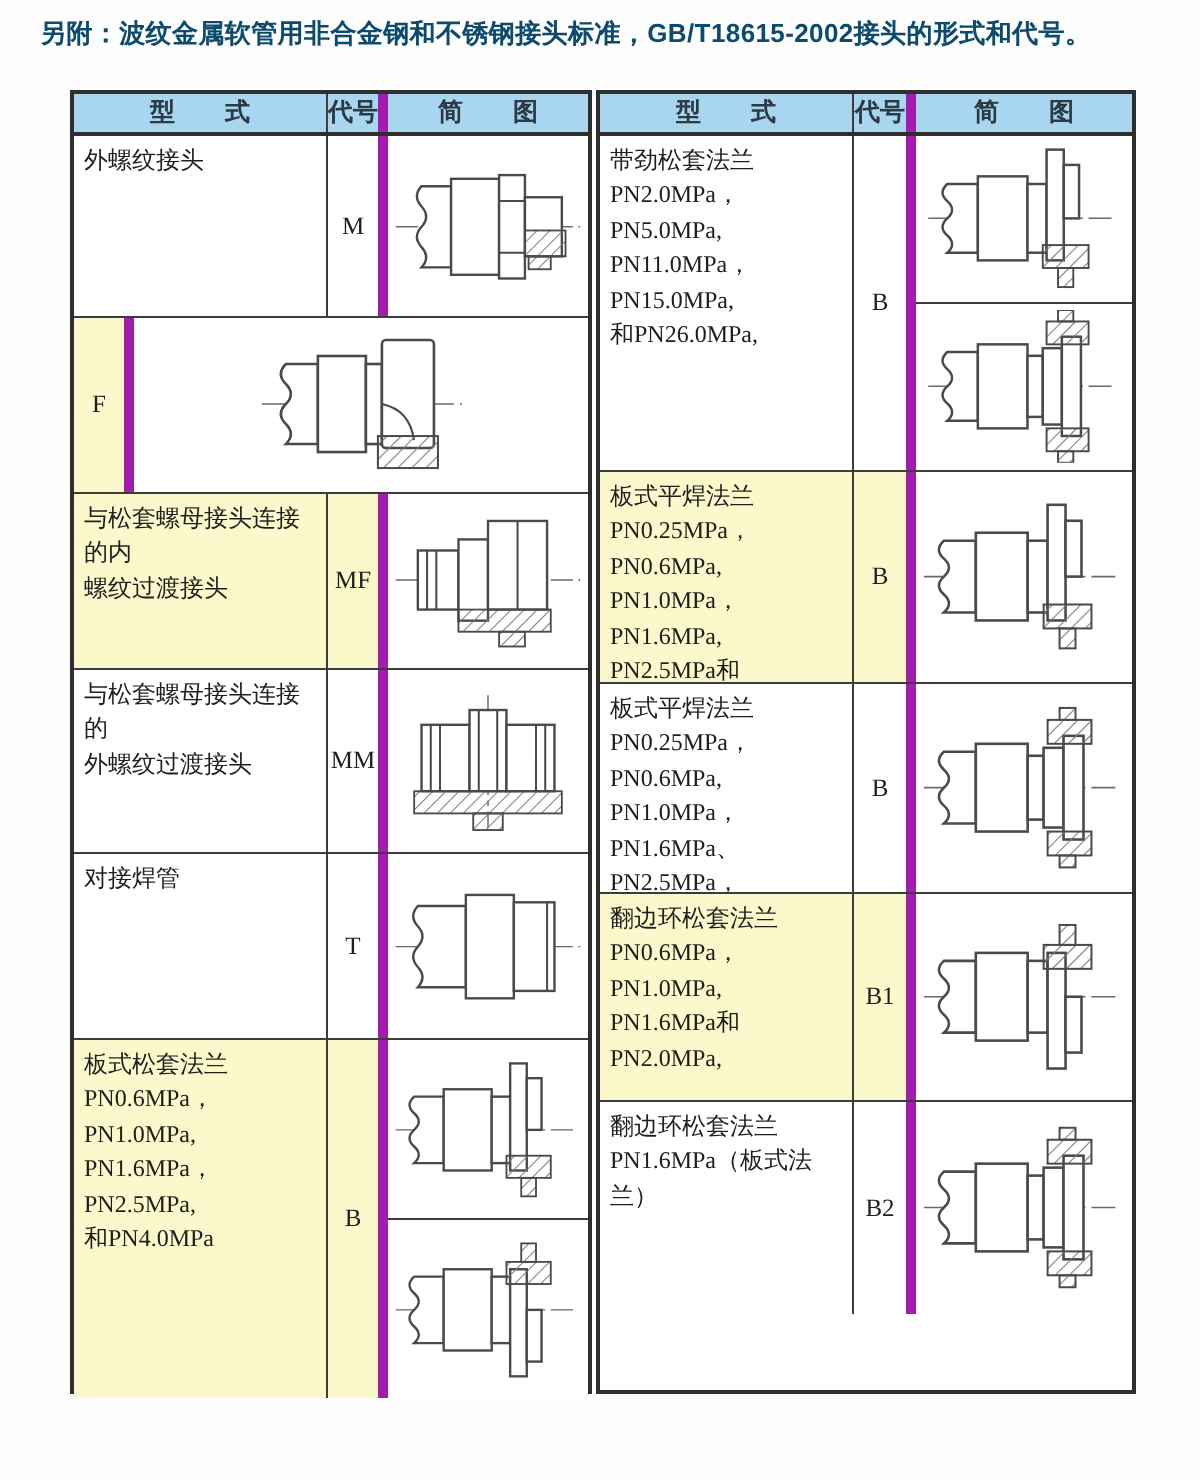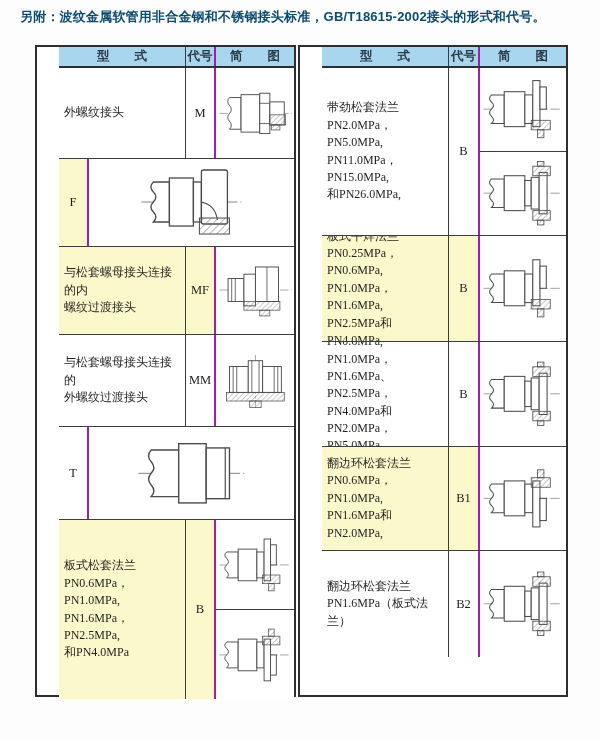--- a/index.html
+++ b/index.html
@@ -2,30 +2,30 @@
 <html><head>
 <meta charset="utf-8">
 <style>
   html,body{margin:0;padding:0;background:#fdfdfd;}
   body{width:600px;height:740px;position:relative;overflow:hidden;
        font-family:"Liberation Serif","DejaVu Serif",serif;color:#1e1e1e;}
   .page-title{position:absolute;left:20px;top:8px;width:560px;
        font-family:"Liberation Sans","DejaVu Sans",sans-serif;
        font-weight:bold;font-size:13px;color:#0c4a6e;letter-spacing:.2px;}
   .tbl{position:absolute;top:45px;height:652px;border:2px solid #2e2e2e;
-       box-sizing:border-box;display:flex;flex-direction:column;background:#fff;padding-left:22px;}
+       box-sizing:border-box;display:flex;flex-direction:column;background:#fff;}
   #tbl-left{left:35px;width:261px;}
   #tbl-right{left:298px;width:270px;}
   .row{display:flex;flex-shrink:0;box-sizing:border-box;}
   .row.hdr{height:21px;border-bottom:2px solid #2e2e2e;}
   .row:not(.hdr):not(:last-child){border-bottom:1px solid #3c3c3c;}
   .cell{box-sizing:border-box;overflow:hidden;}
-  .cell.type{width:127px;border-right:1px solid #3c3c3c;display:flex;align-items:center;
+  .cell.type{width:127px;border-right:1px solid #3c3c3c;display:flex;align-items:flex-start;
        padding:4px 5px;font-size:12px;line-height:1.45;}
-  .cell.code{width:30px;border-right:2px solid #a21caf;display:flex;align-items:center;
+  .cell.code{width:30px;border-right:5px solid #a21caf;display:flex;align-items:center;
        justify-content:center;font-size:12.5px;}
   #tbl-right .cell.code{width:31px;}
   .cell.diag{flex:1;display:flex;flex-direction:column;background:#fff;}
   .type-txt{white-space:pre-line;}
   .hdr .cell{display:flex;align-items:center;justify-content:center;background:#a8d6ef;
        font-size:12.5px;font-weight:bold;color:#2b3a45;padding:0;}
   .hl{background:#fbf9cc;}
   .dwrap{flex:1;display:flex;align-items:center;justify-content:center;min-height:0;}
   .dwrap + .dwrap{border-top:1px solid #3c3c3c;}
   .dwrap svg{width:96%;height:92%;}
@@ -196,20 +196,23 @@
     <div class="cell diag">
       <div class="dwrap">
           <svg>
             <use href="#fit-mm"></use>
           </svg>
         </div>
     </div>
   </div>
 
   <div class="row" style="height:93px">
+    <div class="cell type">
+        <span class="type-txt">对接焊管</span>
+      </div>
     <div class="cell code">T</div>
     <div class="cell diag">
       <div class="dwrap">
           <svg>
             <use href="#fit-t"></use>
           </svg>
         </div>
     </div>
   </div>
 

